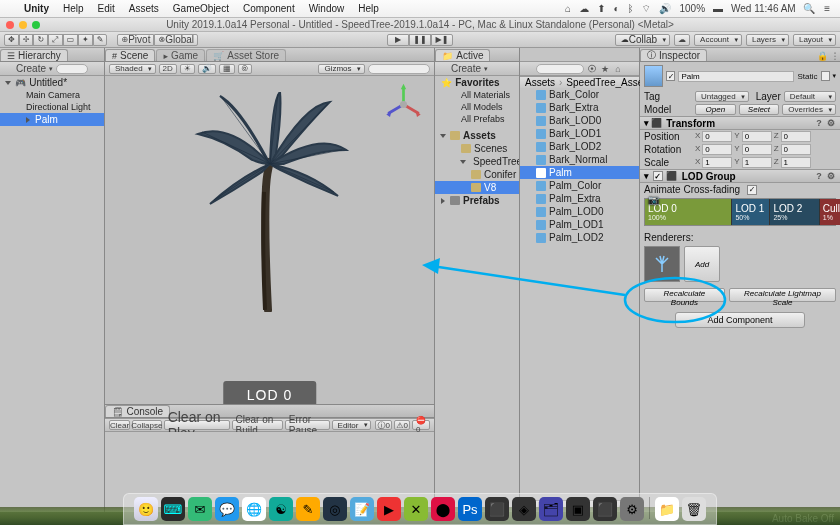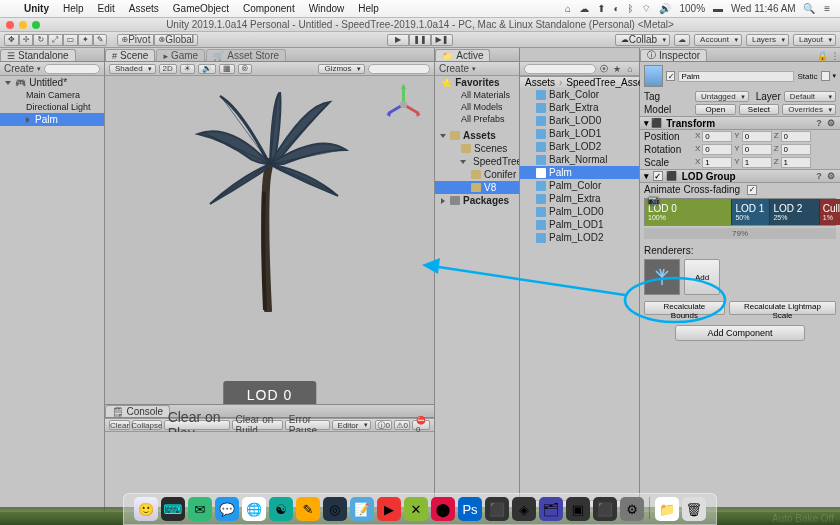--- a/index.html
+++ b/index.html
@@ -47,21 +47,21 @@
 .inspector { width:200px; }
 
 .panel-body { flex:1; background:#c5c5c5; overflow:hidden; position:relative;}
 
 .tree-item { padding:1px 2px 1px 16px; font-size:9px; color:#222; display:flex; align-items:center; gap:3px; white-space:nowrap;}
 .tree-item.sel { background:#4a86e8; color:#fff;}
 .tri { display:inline-block; width:0;height:0; border-left:4px solid #555; border-top:3px solid transparent; border-bottom:3px solid transparent; margin-right:2px;}
 .tri.open{ transform:rotate(90deg);}
 .indent1{padding-left:26px;} .indent2{padding-left:36px;}
 
-.hierarchy-head { height:14px; background:linear-gradient(#d8d8d8,#c0c0c0); border-bottom:1px solid #999; display:flex; align-items:center; padding:0 4px; font-size:8px; color:#444; gap:3px;}
+.hierarchy-head { height:14px; background:linear-gradient(#d8d8d8,#c0c0c0); border-bottom:1px solid #999; display:flex; align-items:center; padding:0 16px; font-size:8px; color:#444; gap:3px;}
 .search-mini{ flex:1; height:10px; background:#eee; border:1px solid #aaa; border-radius:6px;}
 
 
 .scene-toolbar { height:14px; background:linear-gradient(#d8d8d8,#c0c0c0); border-bottom:1px solid #999; display:flex; align-items:center; padding:0 4px; gap:3px; font-size:8px;}
 .scene-view { flex:1; background:#c0c0c0; position:relative; overflow:hidden;}
 .scene-gizmo { position:absolute; top:6px; right:8px; width:45px; height:45px;}
 .scene-gizmo svg{width:100%;height:100%;}
 
 
 .palm-wrap { position:absolute; left:50%; top:42%; transform:translate(-50%,-55%);}
@@ -106,21 +106,21 @@
 .lod1{background:#2a5a7a; flex:0 0 20%;}
 .lod2{background:#284a60; flex:0 0 26%;}
 .culled{background:#8a3030; flex:0 0 8%;}
 .lodcam{position:absolute; left:2%; top:-4px; font-size:9px; color:#fff; text-shadow:0 0 2px #000;}
 .lod-percent{height:11px; background:#b8b8b8; margin:0 4px 2px; text-align:center; font-size:8px; color:#555; display:flex; align-items:center; justify-content:center;}
 
 .warn-row{display:flex; align-items:center; gap:4px; padding:2px 4px; font-size:8px; color:#333; background:#d0d0d0;}
 .warn-ico{width:11px;height:11px;background:#f5c518;clip-path:polygon(50% 0,100% 100%,0 100%);position:relative;}
 
 .add-comp{margin:6px auto; display:block; width:130px; height:16px; background:linear-gradient(#f0f0f0,#d0d0d0); border:1px solid #999; border-radius:3px; font-size:9px;}
-.small-btn{height:14px; background:linear-gradient(#f0f0f0,#d0d0d0); border:1px solid #999; border-radius:2px; padding:0 6px; font-size:8px;}
+.small-btn{height:14px; background:linear-gradient(#f0f0f0,#d0d0d0); border:1px solid #999; border-radius:2px; padding:0 6px; font-size:8px;font-style:italic;}
 
 .renderers-box{margin:2px 4px; display:flex; gap:4px; align-items:center;}
 .renderer-thumb{width:36px;height:36px;background:#666;border:1px solid #888;display:flex;align-items:center;justify-content:center;}
 .renderer-thumb svg{width:24px;height:24px;}
 
 .statusbar{position:absolute; bottom:0; left:0; right:0; height:13px; background:#4f4f4f; color:#ccc; font-size:9px; display:flex; align-items:center; padding:0 6px; justify-content:space-between;}
 
 
 .dock{position:absolute; left:50%; bottom:0; transform:translateX(-50%); display:flex; gap:3px; padding:3px 10px; background:rgba(230,230,230,.45); border-radius:6px 6px 0 0; border:1px solid rgba(255,255,255,.4); z-index:100;}
 .dock-item{width:24px;height:24px;border-radius:5px;display:flex;align-items:center;justify-content:center;font-size:13px;}
@@ -196,21 +196,21 @@
     <div class="dropdown">Account</div>
     <div class="dropdown">Layers</div>
     <div class="dropdown">Layout</div>
   </div>
 </div>
 
 <div class="editor">
 
   <div class="col left">
     <div class="panel-tabs">
-        <div class="tab">☰ <span>Standalone</span></div>
+        <div class="tab">☰ <span>Hierarchy</span></div>
       </div>
     <div class="hierarchy-head">
       <span>Create</span>
         <span style="font-size:7px">▾</span>
       <div class="search-mini"></div>
     </div>
     <div class="panel-body">
       <div class="tree-item" style="padding-left:6px"><span class="tri open"></span>🎮 <span>Untitled*</span></div>
       <div class="tree-item indent1">Main Camera</div>
       <div class="tree-item indent1">Directional Light</div>
@@ -330,21 +330,21 @@
           <span class="folder-ico"></span> 
           <span>Conifer</span>
         </div>
       <div class="tree-item indent2 sel">
           <span class="folder-ico"></span> 
           <span>V8</span>
         </div>
       <div class="tree-item" style="padding-left:6px">
           <span class="tri"></span>
           <span class="folder-ico" style="background:#888"></span> 
-          <b>Packages</b>
+          <b>Prefabs</b>
         </div>
     </div>
   </div>
 
   <div class="col right2">
     <div class="panel-tabs" style="height:14px;background:transparent;border-bottom:1px solid #999"></div>
     <div class="hierarchy-head">
       <div class="search-mini"></div>
       <span class="gear">⦿</span>
       <span class="gear">★</span>
@@ -509,21 +509,20 @@
           </div>
         <div class="lodseg lod2">
             <span>LOD 2</span>
             <span class="pct">25%</span>
           </div>
         <div class="lodseg culled">
             <span>Culled</span>
             <span class="pct">1%</span>
           </div>
       </div>
-      <div class="lod-percent">79%</div>
 
 
       <div class="insp-row" style="padding-top:4px">
           <label style="flex:none">Renderers:</label>
         </div>
       <div class="renderers-box">
         <div class="renderer-thumb">
           <svg viewBox="0 0 24 24">
               <path d="M12 20 L12 12 M12 12 L6 6 M12 12 L18 6 M12 12 L10 4 M12 12 L14 4" stroke="#8cf" stroke-width="1.5" fill="none"></path>
             </svg>

